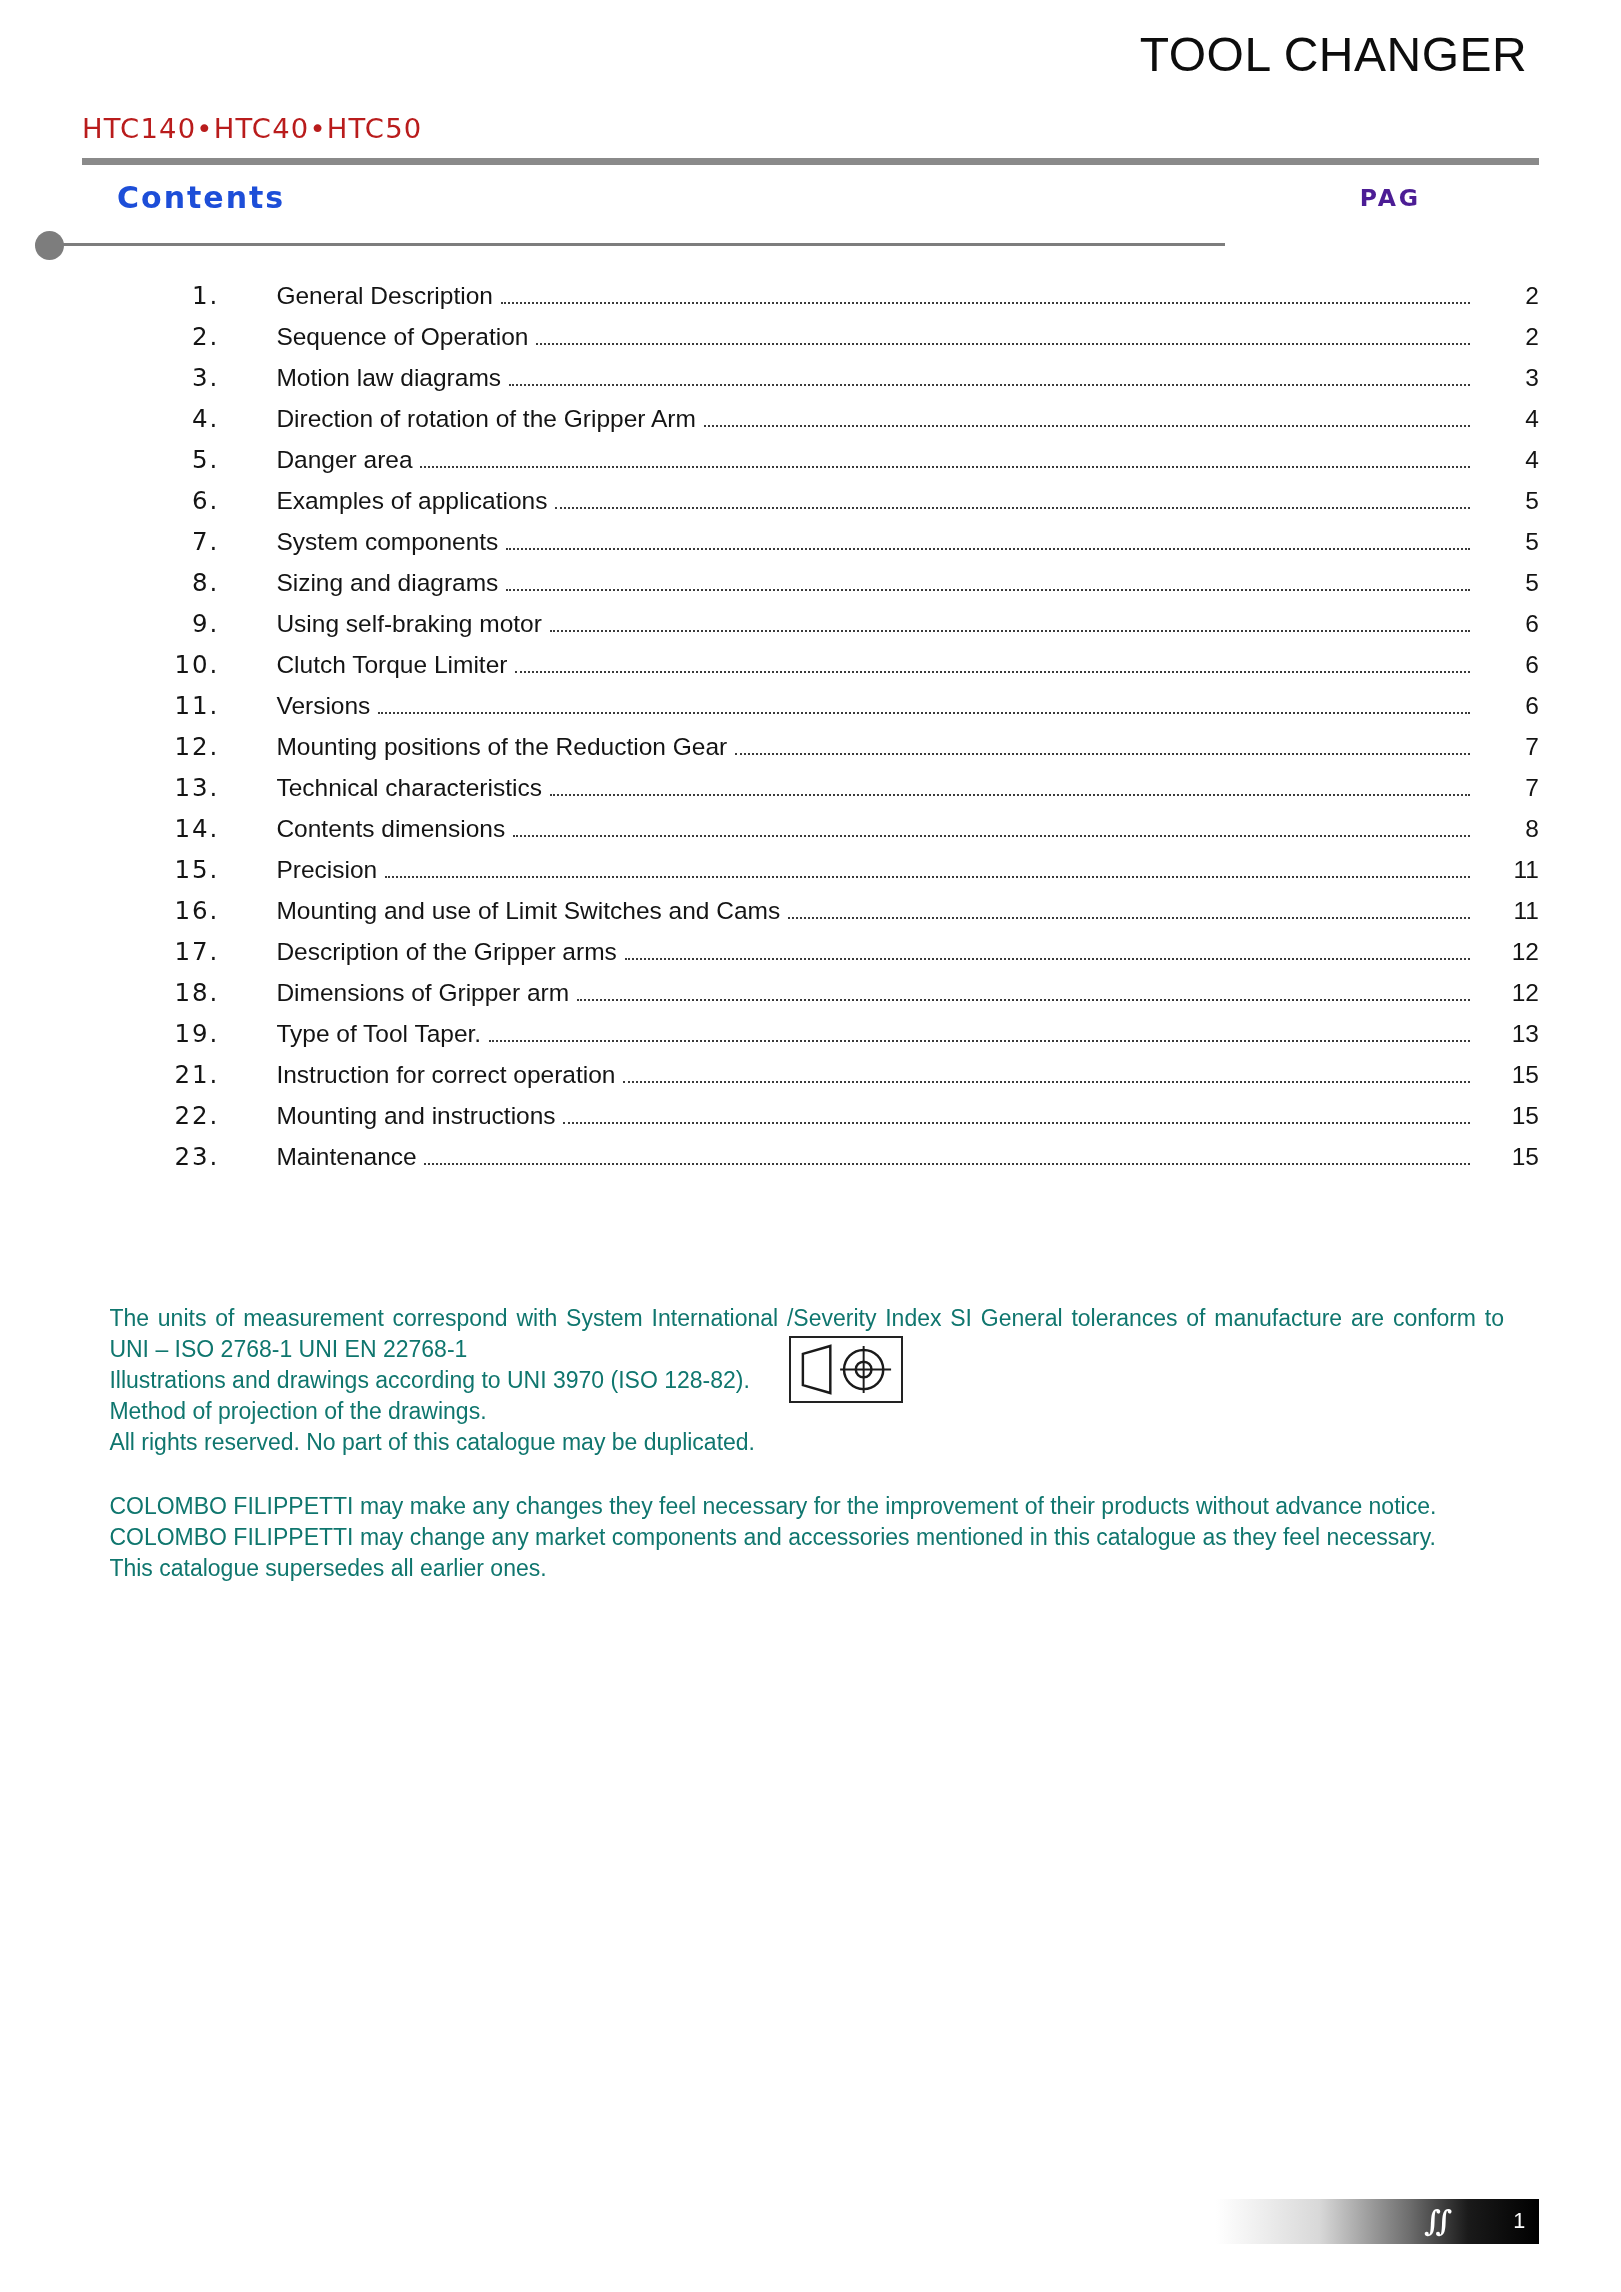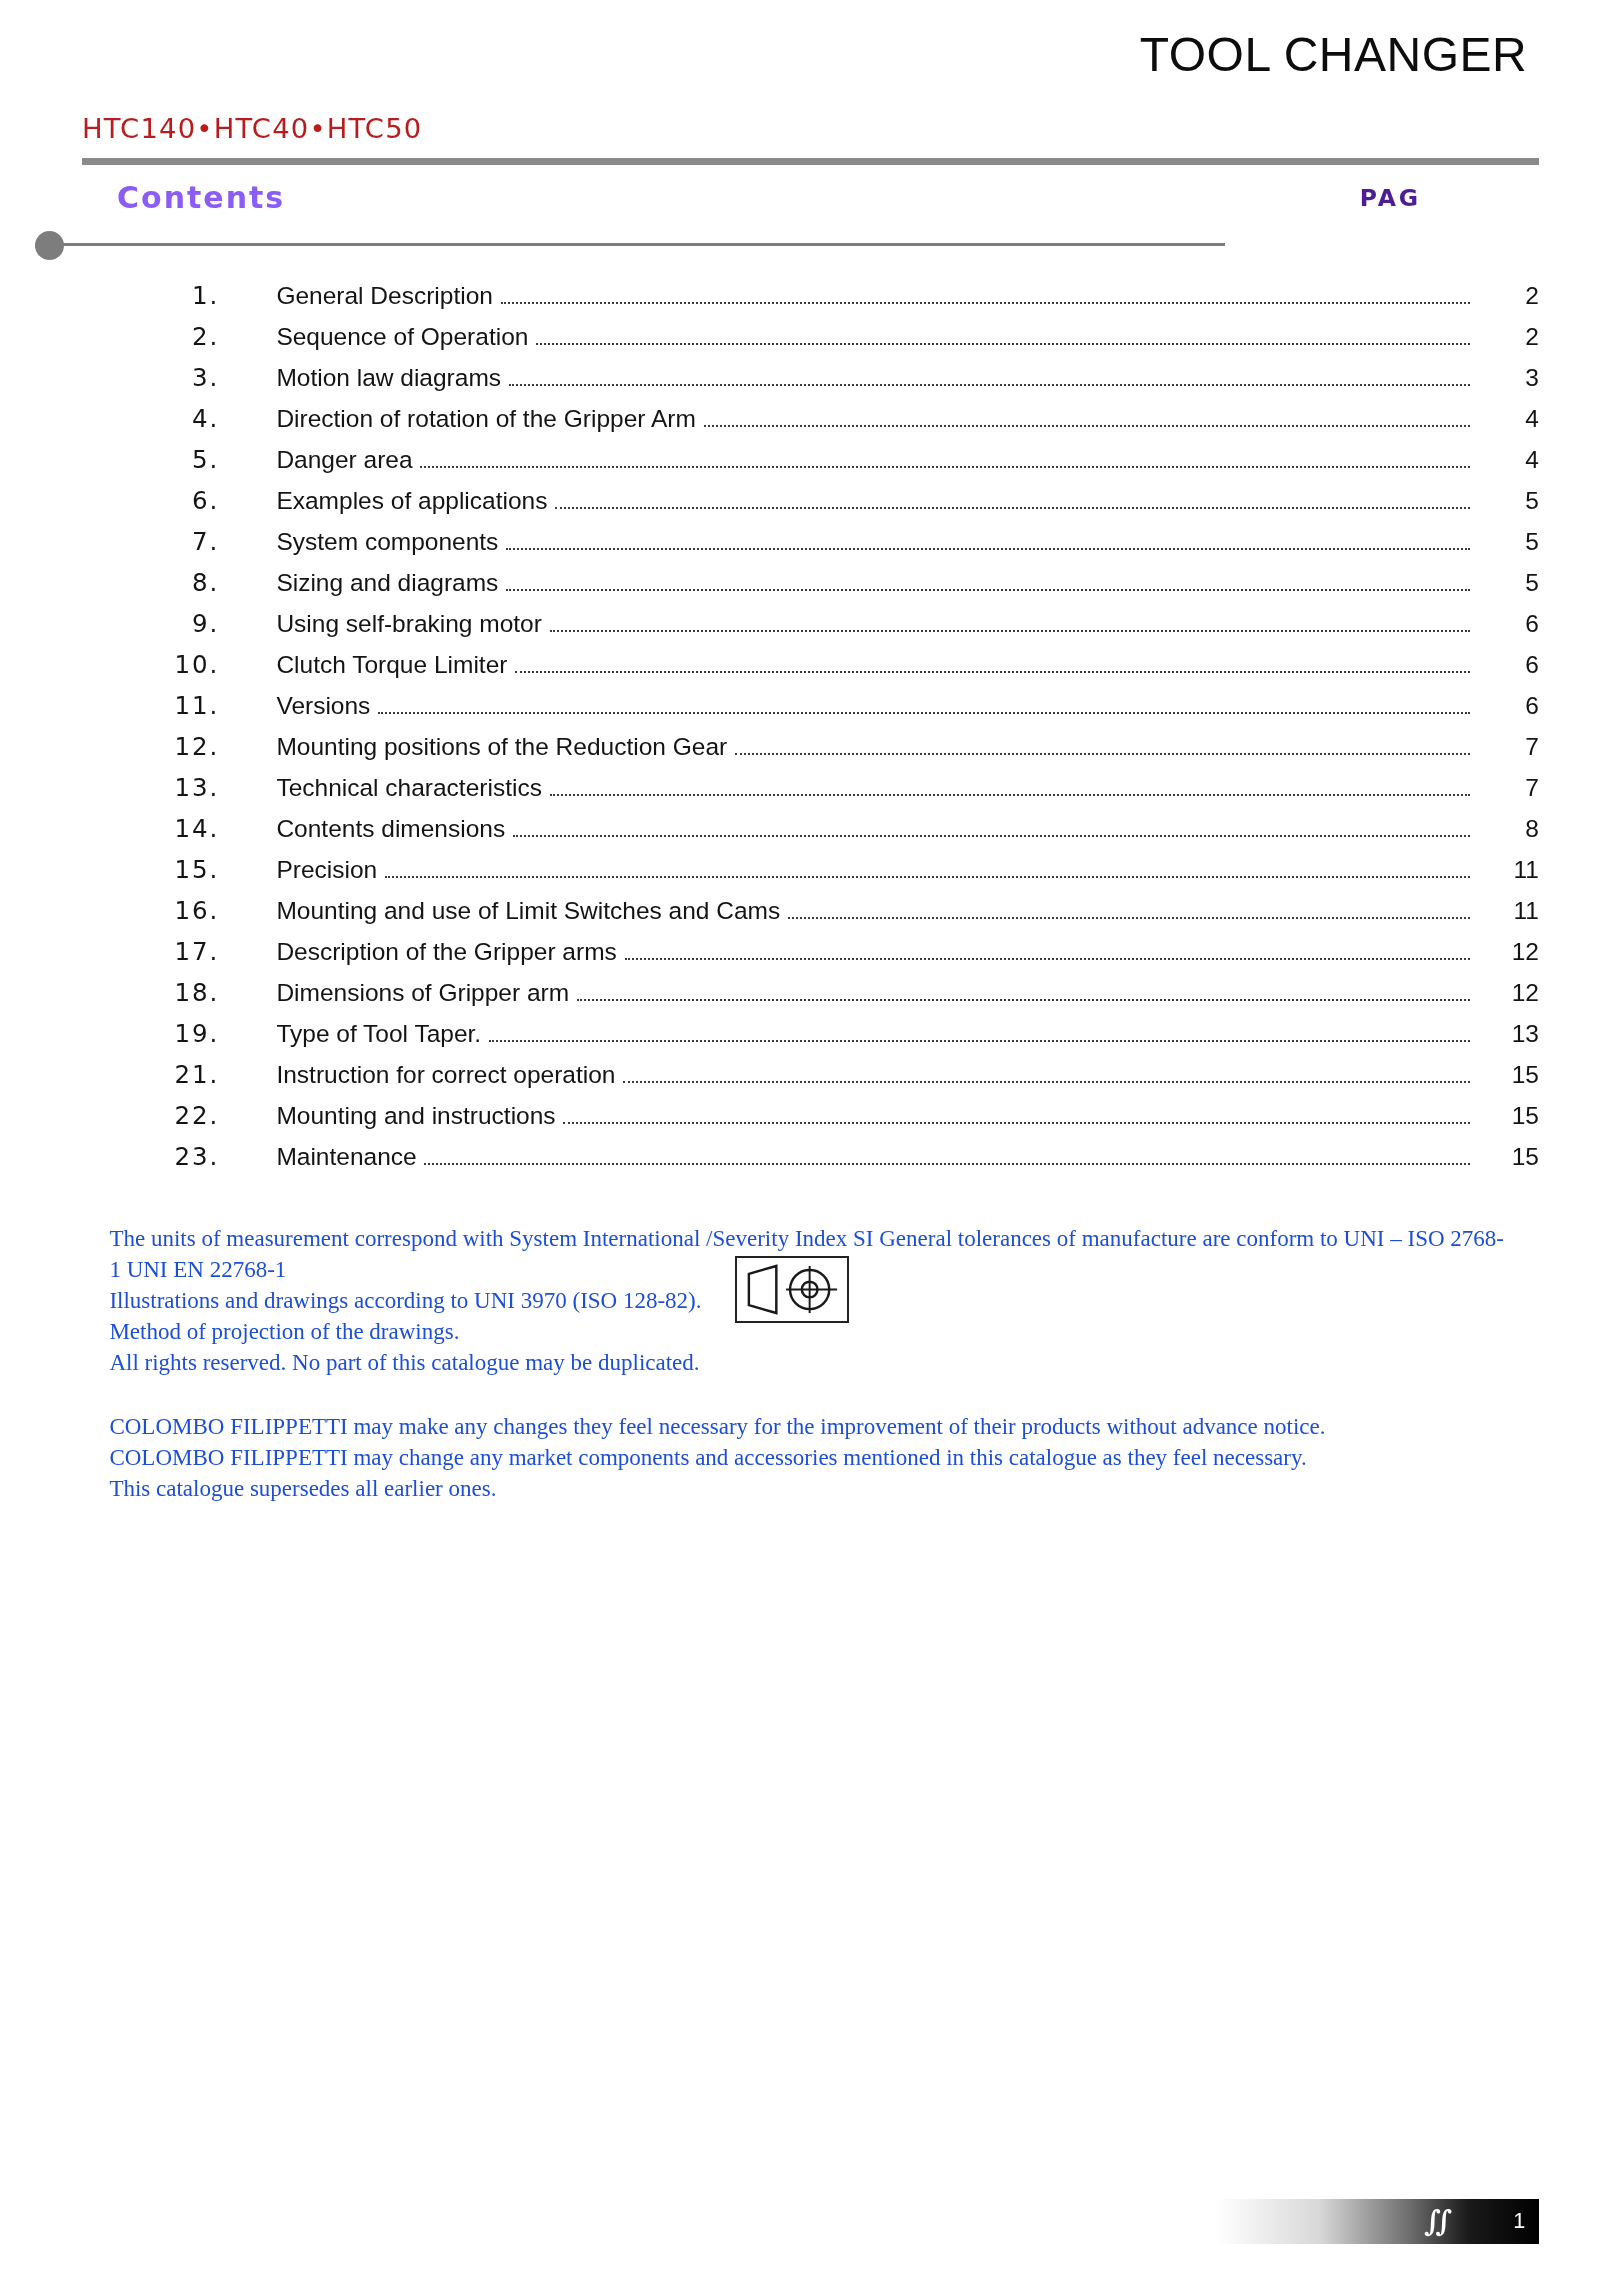--- a/index.html
+++ b/index.html
@@ -58,21 +58,21 @@
   .contents-head {
     position: relative;
     margin-top: 27.4px;
     height: 45px;
   }
   .contents-title {
     font-family: "DejaVu Sans", sans-serif;
     font-size: 30px;
     font-weight: bold;
     letter-spacing: 2px;
-    color: #8b5cf6;
+    color: #1d4ed8;
     padding-left: 35px;
   }
   .pag-label {
     position: absolute;
     right: 118px;
     top: 3.9px;
     font-family: "DejaVu Sans", sans-serif;
     font-size: 23.5px;
     font-weight: bold;
     letter-spacing: 2.9px;
@@ -134,27 +134,26 @@
   }
   .toc-page {
     width: 61px;
     text-align: right;
     flex: 0 0 61px;
     font-size: 24.5px;
   }
 
   
   .notes {
-    margin-top: 40px;
+    margin-top: 120px;
     padding-left: 27.4px;
     padding-right: 35px;
     font-size: 23px;
     line-height: 31px;
-    color: #1d4ed8;
-    font-family: Liberation Serif, serif;
+    color: #0f766e;
   }
   .notes p { margin: 0; }
   .justified { text-align: justify; }
   .notes-block2 { margin-top: 33px; }
 
   .proj-row {
     display: flex;
     align-items: flex-start;
     gap: 16px;
   }

